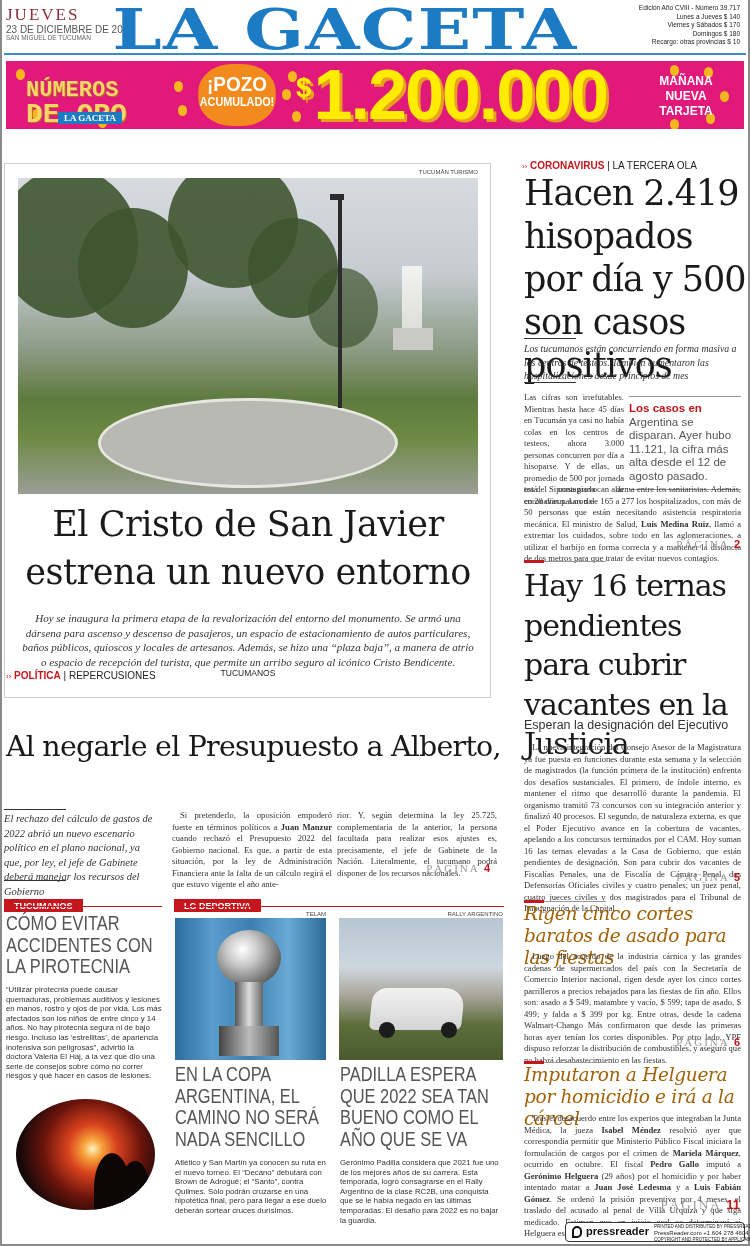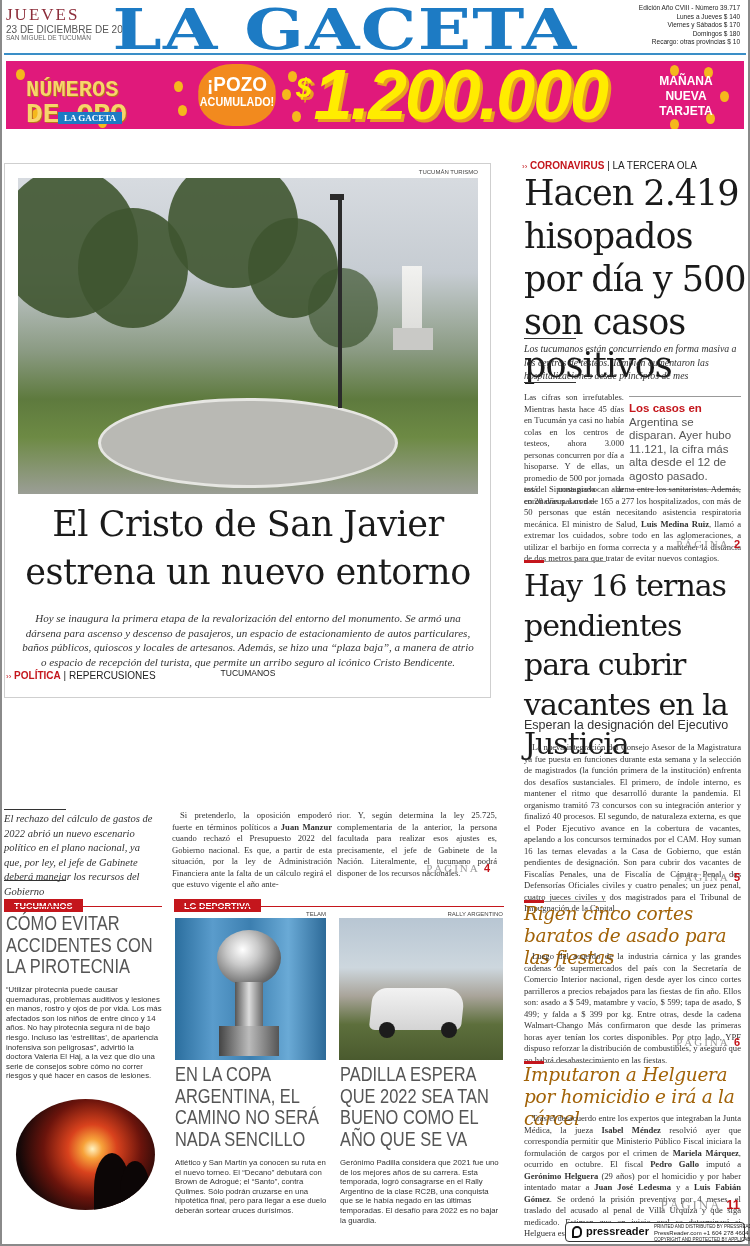--- a/index.html
+++ b/index.html
@@ -15,21 +15,21 @@
 .bluerule{left:4px;top:53px;width:742px;height:2px;background:#3a8ec7}
 
 .banner{left:6px;top:61px;width:738px;height:68px;background:#e0197b;overflow:hidden}
 .coin{position:absolute;width:9px;height:11px;border-radius:50%;background:#f5b81c}
 .numeros{position:absolute;left:20px;top:20px;font-family:Liberation Mono, monospace;font-weight:bold;font-size:22px;line-height:20px;color:#f7d56b;text-shadow:1px 1px 0 #b8741a}
 .numeros .de{font-size:28px;line-height:28px}
 .lgtag{position:absolute;left:52px;top:51px;background:#1d7bc4;color:#fff;font-family:"Liberation Serif",serif;font-weight:bold;font-size:9px;padding:1px 6px}
 .pozo{position:absolute;left:188px;top:3px;width:86px;height:62px;background:#f28a1e;border-radius:44%;color:#fff;font-family:"Liberation Sans",sans-serif;font-weight:bold;text-align:center;transform:scaleX(0.9)}
 .pozo .p1{font-size:21px;padding-top:9px;line-height:22px}
 .pozo .p2{font-size:12px;line-height:14px}
-.amount{position:absolute;left:290px;top:-6px;font-family:"Liberation Sans",sans-serif;font-weight:bold;font-style:italic;font-size:70px;color:#ffec00;text-shadow:3px 3px 0 #e8a020;letter-spacing:-2px;white-space:nowrap}
+.amount{position:absolute;left:290px;top:-6px;font-family:"Liberation Sans",sans-serif;font-weight:bold;font-size:70px;color:#ffec00;text-shadow:3px 3px 0 #e8a020;letter-spacing:-2px;white-space:nowrap}
 .amount .cur{font-size:28px;vertical-align:22px;margin-right:4px}
 .manana{position:absolute;left:645px;top:13px;width:70px;text-align:center;font-family:"Liberation Sans",sans-serif;font-weight:bold;font-size:12px;line-height:15px;color:#fff}
 
 .cristobox{left:4px;top:163px;width:487px;height:535px;border:1px solid #cfcfcf}
 .credit{font-family:"Liberation Sans",sans-serif;font-size:6px;color:#444;text-align:right}
 .photo-cristo{left:18px;top:178px;width:460px;height:316px;background:linear-gradient(180deg,#d7dbe0 0%,#c6ccd2 30%,#8a9a82 55%,#5e7a3e 70%,#6d8a44 82%,#9b9e96 100%);overflow:hidden}
 .ph-tree{position:absolute;border-radius:50%;background:#3f5530;opacity:.9}
 .ph-statue{position:absolute;left:384px;top:88px;width:20px;height:80px;background:linear-gradient(180deg,#f2f2f0,#d9d9d6)}
 .ph-base{position:absolute;left:375px;top:150px;width:40px;height:22px;background:#c9c9c6}
 .ph-path{position:absolute;left:80px;top:220px;width:300px;height:90px;border-radius:50%;background:#b9b9b4;border:3px solid #e6e6e2}
@@ -201,20 +201,21 @@
     <div>COPYRIGHT AND PROTECTED BY APPLICABLE LAW</div>
   </div>
 </div>
 
 <div class="abs kicker" style="left:6px;top:670px">
   <span class="arr">››</span>
   <span class="red">POLÍTICA</span>
   <span> | </span><span>REPERCUSIONES</span>
 </div>
 <div class="abs pol-h">
+  <div>Al negarle el Presupuesto a Alberto,</div>
 </div>
 <div class="abs short-rule" style="left:4px;top:809px;width:62px"></div>
 <div class="abs pol-lead">El rechazo del cálculo de gastos de 2022 abrió un nuevo escenario político en el plano nacional, ya que, por ley, el jefe de Gabinete deberá manejar los recursos del Gobierno</div>
 <div class="abs short-rule" style="left:4px;top:880px;width:62px"></div>
 <div class="abs body" style="left:172px;top:810px;width:160px;text-indent:8px">
   <span>Si pretenderlo, la oposición empoderó fuerte en términos políticos a </span><b>Juan Manzur</b><span> cuando rechazó el Presupuesto 2022 del Gobierno nacional. Es que, a partir de esta situación, por la ley de Administración Financiera ante la falta de un cálculo regirá el que estuvo vigente el año ante-</span>
 </div>
 <div class="abs body" style="left:337px;top:810px;width:160px">rior. Y, según determina la ley 25.725, complementaria de la anterior, la persona facultada para realizar esos ajustes es, precisamente, el jefe de Gabinete de la Nación. Literalmente, el tucumano podrá disponer de los recursos nacionales.</div>
 <div class="abs pagina" style="left:360px;top:862px;width:130px">
   <span>PÁGINA</span> <b>4</b>

